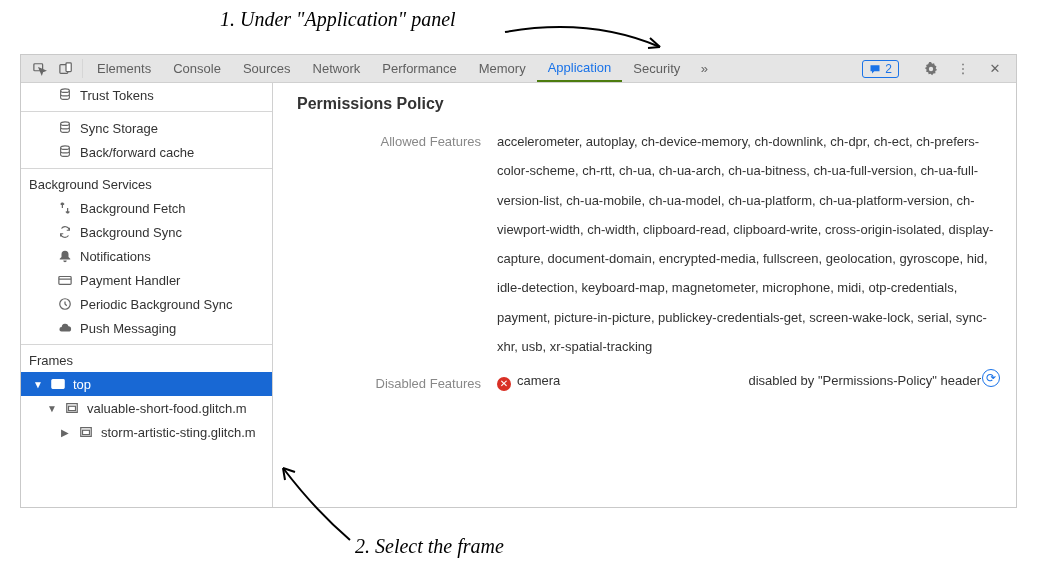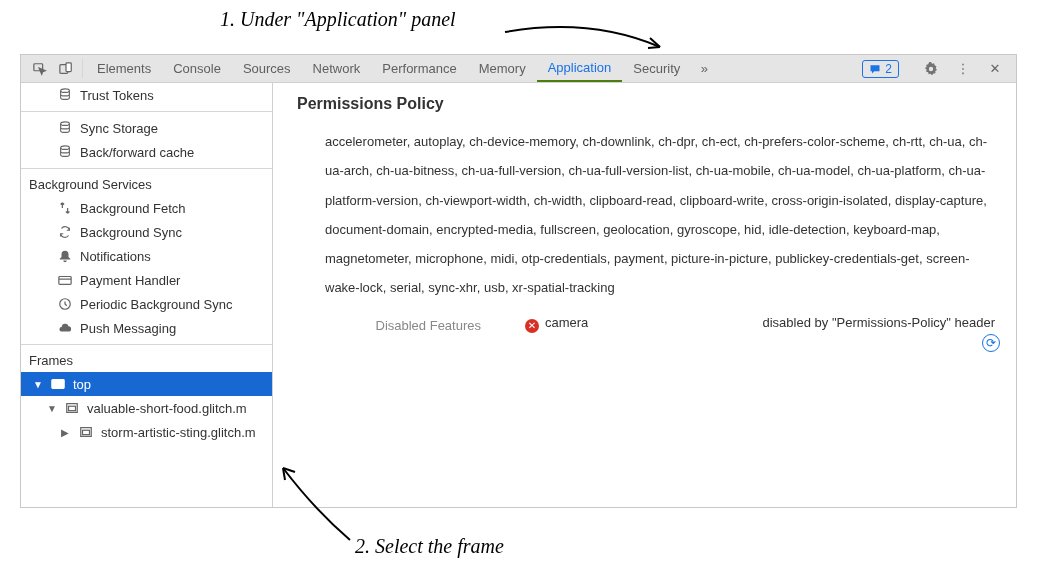--- a/index.html
+++ b/index.html
@@ -29,21 +29,21 @@
   .sidebar .row.selected { background: #1868d4; color: #fff; }
   .sidebar .row.selected svg { stroke: #fff; fill: #fff; }
   .sidebar .tri { font-size: 10px; color: #666; width: 10px; display: inline-block; }
   .sidebar .row.selected .tri { color: #fff; }
   .sidebar .icon { width: 16px; height: 16px; display: flex; align-items: center; justify-content: center; }
 
   .main { flex: 1; overflow: auto; }
   .main-title { font-weight: 600; font-size: 16px; padding: 12px 16px 10px 24px; color: #333; }
   .kv { display: flex; padding: 4px 16px 4px 24px; line-height: 2.25; }
   .kv .k { width: 200px; text-align: right; padding-right: 16px; color: #888; flex-shrink: 0; }
-  .kv .v { flex: 1; color: #333; margin-left: 28px; }
+  .kv .v { flex: 1; color: #333; }
   .two-col { display: flex; gap: 0; flex: 1; }
   .two-col > div { flex: 1; line-height: 1.8; }
   .chip-x { display: inline-block; width: 14px; height: 14px; border-radius: 50%; background: #d93025; color: #fff; text-align: center; line-height: 14px; font-size: 10px; vertical-align: -2px; margin-right: 6px; }
   .chip-reload { display: inline-block; width: 18px; height: 18px; border: 1.5px solid #1a73e8; border-radius: 50%; color: #1a73e8; text-align: center; line-height: 16px; font-size: 12px; float: right; }
   .link { color: #1a73e8; text-decoration: underline; cursor: pointer; }
 
   svg.ic { width: 14px; height: 14px; }
 </style>
 </head>
 <body>
@@ -217,20 +217,21 @@
               <rect x="4" y="6" width="8" height="5"></rect>
             </svg>
           </span>
         <span>storm-artistic-sting.glitch.m</span>
       </div>
     </div>
 
     <div class="main">
       <div class="main-title">Permissions Policy</div>
       <div class="kv">
+        <div class="k">Allowed Features</div>
         <div class="v">accelerometer, autoplay, ch-device-memory, ch-downlink, ch-dpr, ch-ect, ch-prefers-color-scheme, ch-rtt, ch-ua, ch-ua-arch, ch-ua-bitness, ch-ua-full-version, ch-ua-full-version-list, ch-ua-mobile, ch-ua-model, ch-ua-platform, ch-ua-platform-version, ch-viewport-width, ch-width, clipboard-read, clipboard-write, cross-origin-isolated, display-capture, document-domain, encrypted-media, fullscreen, geolocation, gyroscope, hid, idle-detection, keyboard-map, magnetometer, microphone, midi, otp-credentials, payment, picture-in-picture, publickey-credentials-get, screen-wake-lock, serial, sync-xhr, usb, xr-spatial-tracking</div>
       </div>
       <div class="kv">
         <div class="k">Disabled Features</div>
         <div class="v">
           <div class="two-col">
             <div>
               <span class="chip-x">✕</span><span>camera</span>
             </div>
             <div>

